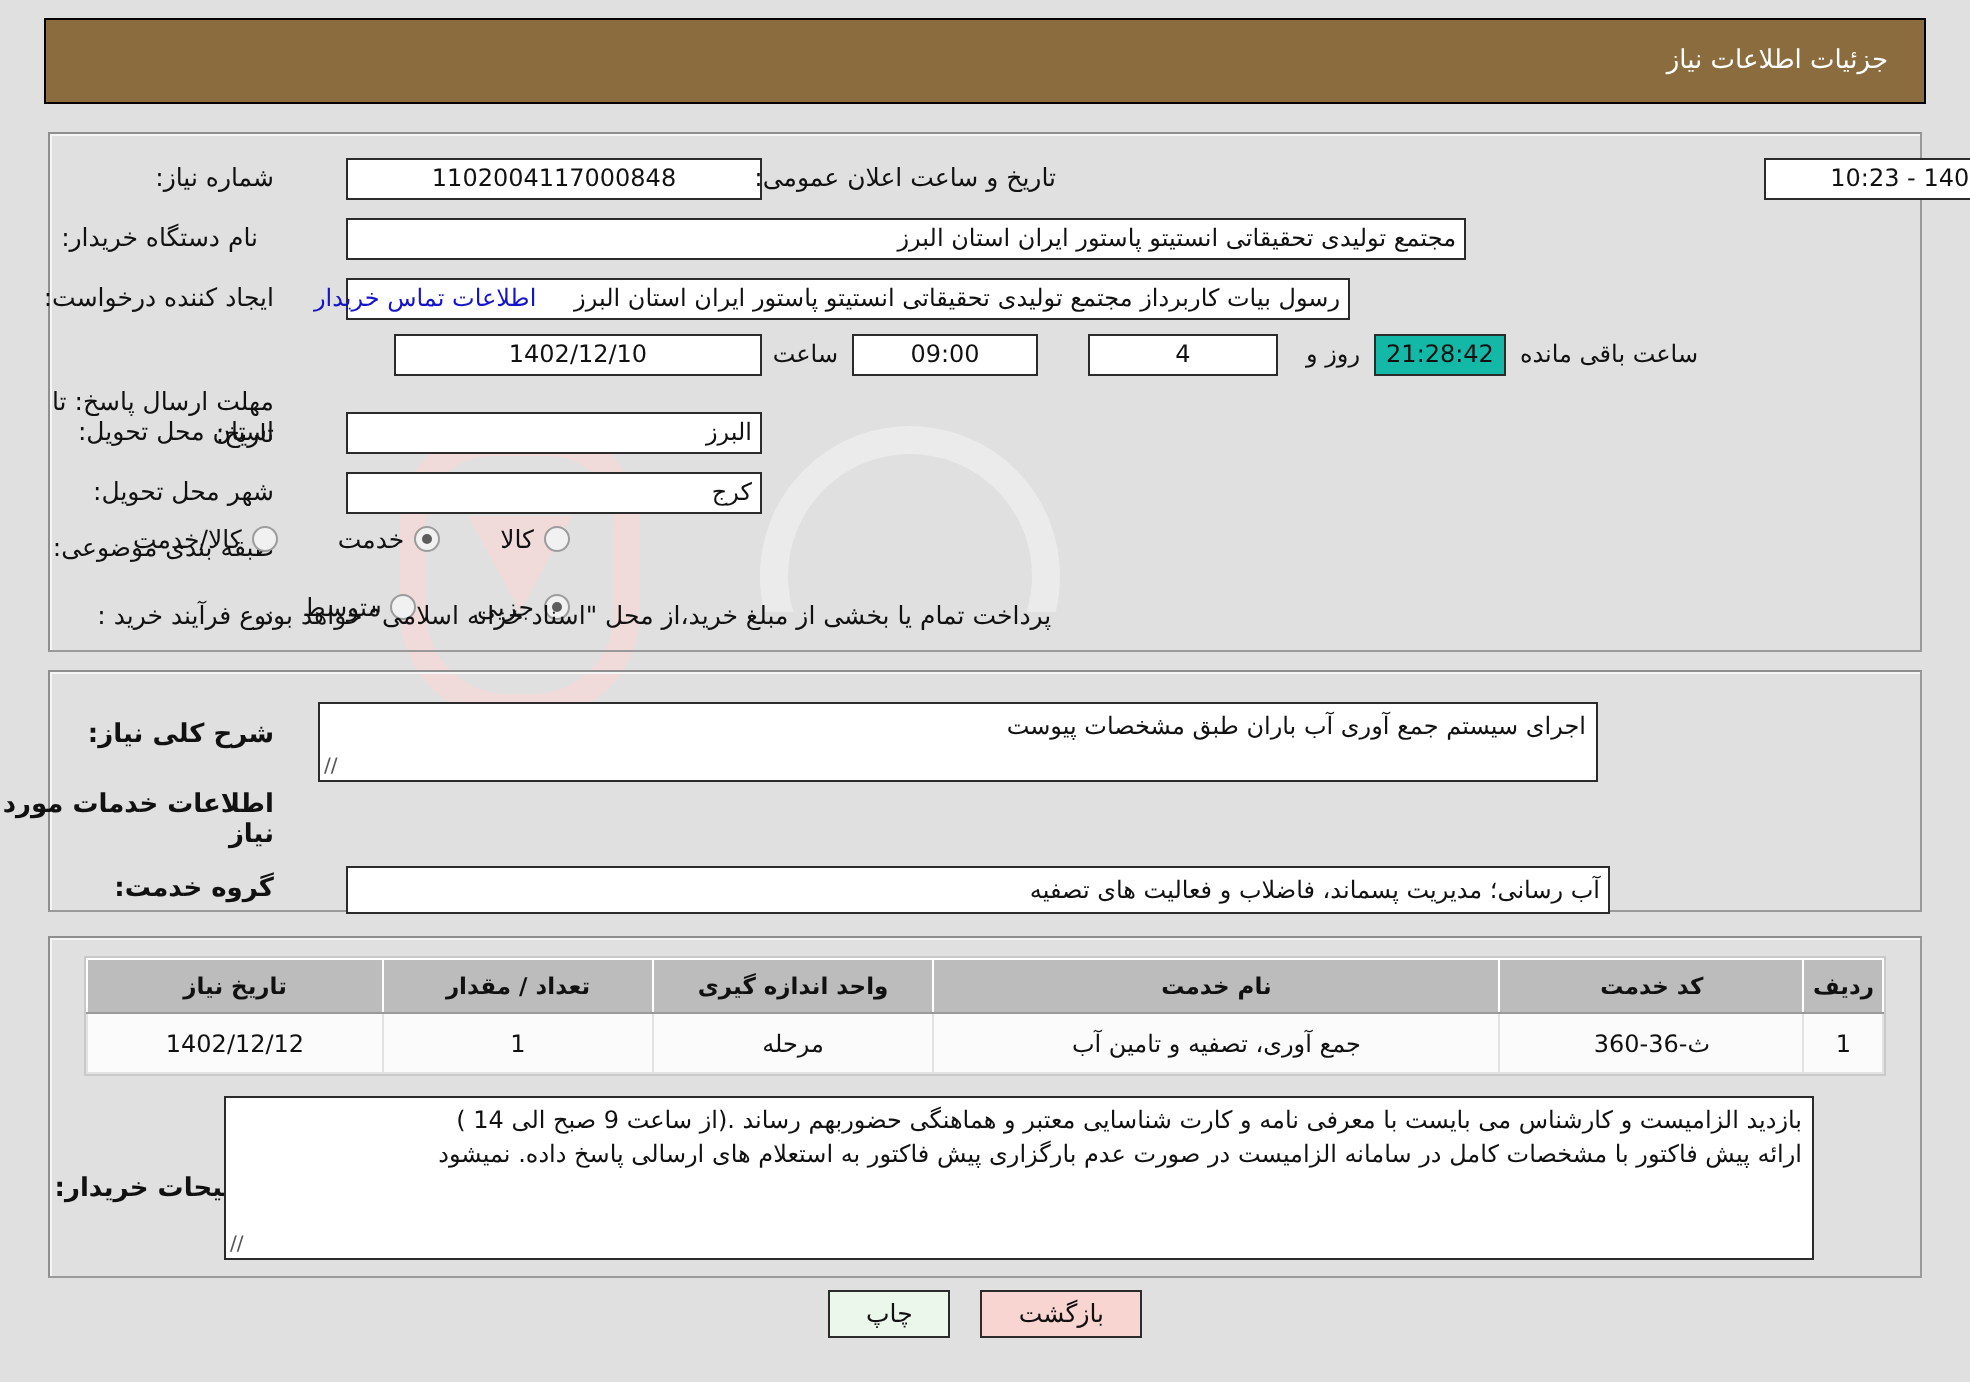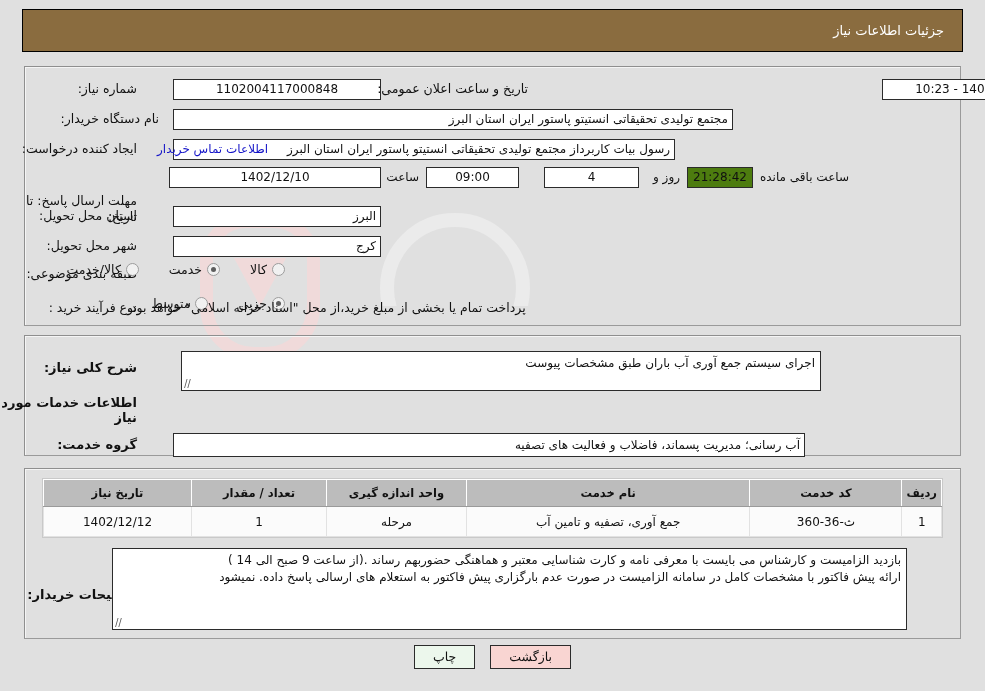--- a/index.html
+++ b/index.html
@@ -131,21 +131,21 @@
     height: 21px;
     line-height: 19px;
     font-size: 12px;
     padding: 0 4px;
     color: #111;
     text-align: center;
     white-space: nowrap;
     overflow: hidden;
   }
   .field.right { text-align: right; }
-  .field.tan { background: #4d7c0f; }
+  .field.tan { background: #14b8a6; }
 
   .small-lbl { font-size: 12px; color: #111; white-space: nowrap; }
 
   a.link {
     color: #1414c8;
     font-size: 12px;
     text-decoration: none;
     white-space: nowrap;
   }
 
@@ -278,35 +278,35 @@
   <div class="row" style="top:81px; right:848px;">
     <span class="lbl">شماره نیاز:</span>
   </div>
   <div class="field" style="position:absolute; top:79px; right:604px; width:208px; z-index:4;">1102004117000848</div>
   <div class="row" style="top:81px; right:457px;">
     <span class="lbl">تاریخ و ساعت اعلان عمومی:</span>
   </div>
 
   <div class="field" style="position:absolute; top:79px; left:882px; width:182px; z-index:4;">1402/12/05 - 10:23</div>
 
-  <div class="row" style="top:111px; right:826px;">
+  <div class="row" style="top:111px; right:856px;">
     <span class="lbl">نام دستگاه خریدار:</span>
   </div>
   <div class="field right" style="position:absolute; top:109px; right:252px; width:560px; z-index:4;">مجتمع تولیدی تحقیقاتی انستیتو پاستور ایران استان البرز</div>
 
   <div class="row" style="top:141px; right:848px;">
     <span class="lbl">ایجاد کننده درخواست:</span>
   </div>
   <div class="field right" style="position:absolute; top:139px; right:310px; width:502px; z-index:4;">رسول بیات کاربرداز مجتمع تولیدی تحقیقاتی انستیتو پاستور ایران استان البرز</div>
   <a class="link" href="#" style="position:absolute; top:142px; left:157px; z-index:5;">اطلاعات تماس خریدار</a>
 
   <div class="row" style="top:164px; right:848px; display:block; width:120px; text-align:right; line-height:16px;">
     <span class="lbl" style="white-space:normal; display:inline-block;margin-top:29px;">مهلت ارسال پاسخ: تا تاریخ:</span>
   </div>
-  <div class="field" style="position:absolute; top:167px; right:604px; width:212px; z-index:4;">1402/12/10</div>
+  <div class="field" style="position:absolute; top:167px; right:604px; width:184px; z-index:4;">1402/12/10</div>
   <span class="small-lbl" style="position:absolute; top:170px; right:566px; z-index:4;margin-left:12px;">ساعت</span>
   <div class="field" style="position:absolute; top:167px; right:466px; width:93px; z-index:4;">09:00</div>
   <div class="field" style="position:absolute; top:167px; right:346px; width:95px; z-index:4;">4</div>
   <span class="small-lbl" style="position:absolute; top:170px; right:305px; z-index:4;">روز و</span>
   <div class="field tan" style="position:absolute; top:167px; right:232px; width:66px; z-index:4;">21:28:42</div>
   <span class="small-lbl" style="position:absolute; top:170px; right:136px; z-index:4;">ساعت باقی مانده</span>
 
   <div class="row" style="top:208px; right:848px;">
     <span class="lbl">استان محل تحویل:</span>
   </div>
@@ -346,21 +346,21 @@
     <label class="radio-item">
       <span class="radio"></span>
       <span class="rl">متوسط</span>
     </label>
   </div>
   <span class="small-lbl" style="position:absolute; top:300px; left:127px; z-index:4; font-size:12.5px;">پرداخت تمام یا بخشی از مبلغ خرید،از محل "اسناد خزانه اسلامی" خواهد بود.</span>
 
   <div class="panel panel-2"></div>
 
   <div class="section-head" style="top:360px; right:848px; font-weight:bold;">شرح کلی نیاز:</div>
-  <div class="textarea" style="position:absolute; top:351px; right:164px; width:640px; height:40px; z-index:4;">
+  <div class="textarea" style="position:absolute; top:351px; right:186px; width:640px; height:40px; z-index:4;">
     <span>اجرای سیستم جمع آوری آب باران  طبق مشخصات پیوست</span>
     <span class="resize-grip"></span>
   </div>
 
   <div class="section-head" style="top:395px; right:848px;">اطلاعات خدمات مورد نیاز</div>
 
   <div class="section-head" style="top:437px; right:848px;">گروه خدمت:</div>
   <div class="field right" style="position:absolute; top:433px; right:180px; width:632px; height:24px; line-height:22px; z-index:4;">آب رسانی؛ مدیریت پسماند، فاضلاب و فعالیت های تصفیه</div>
 
   <div class="panel panel-3"></div>

